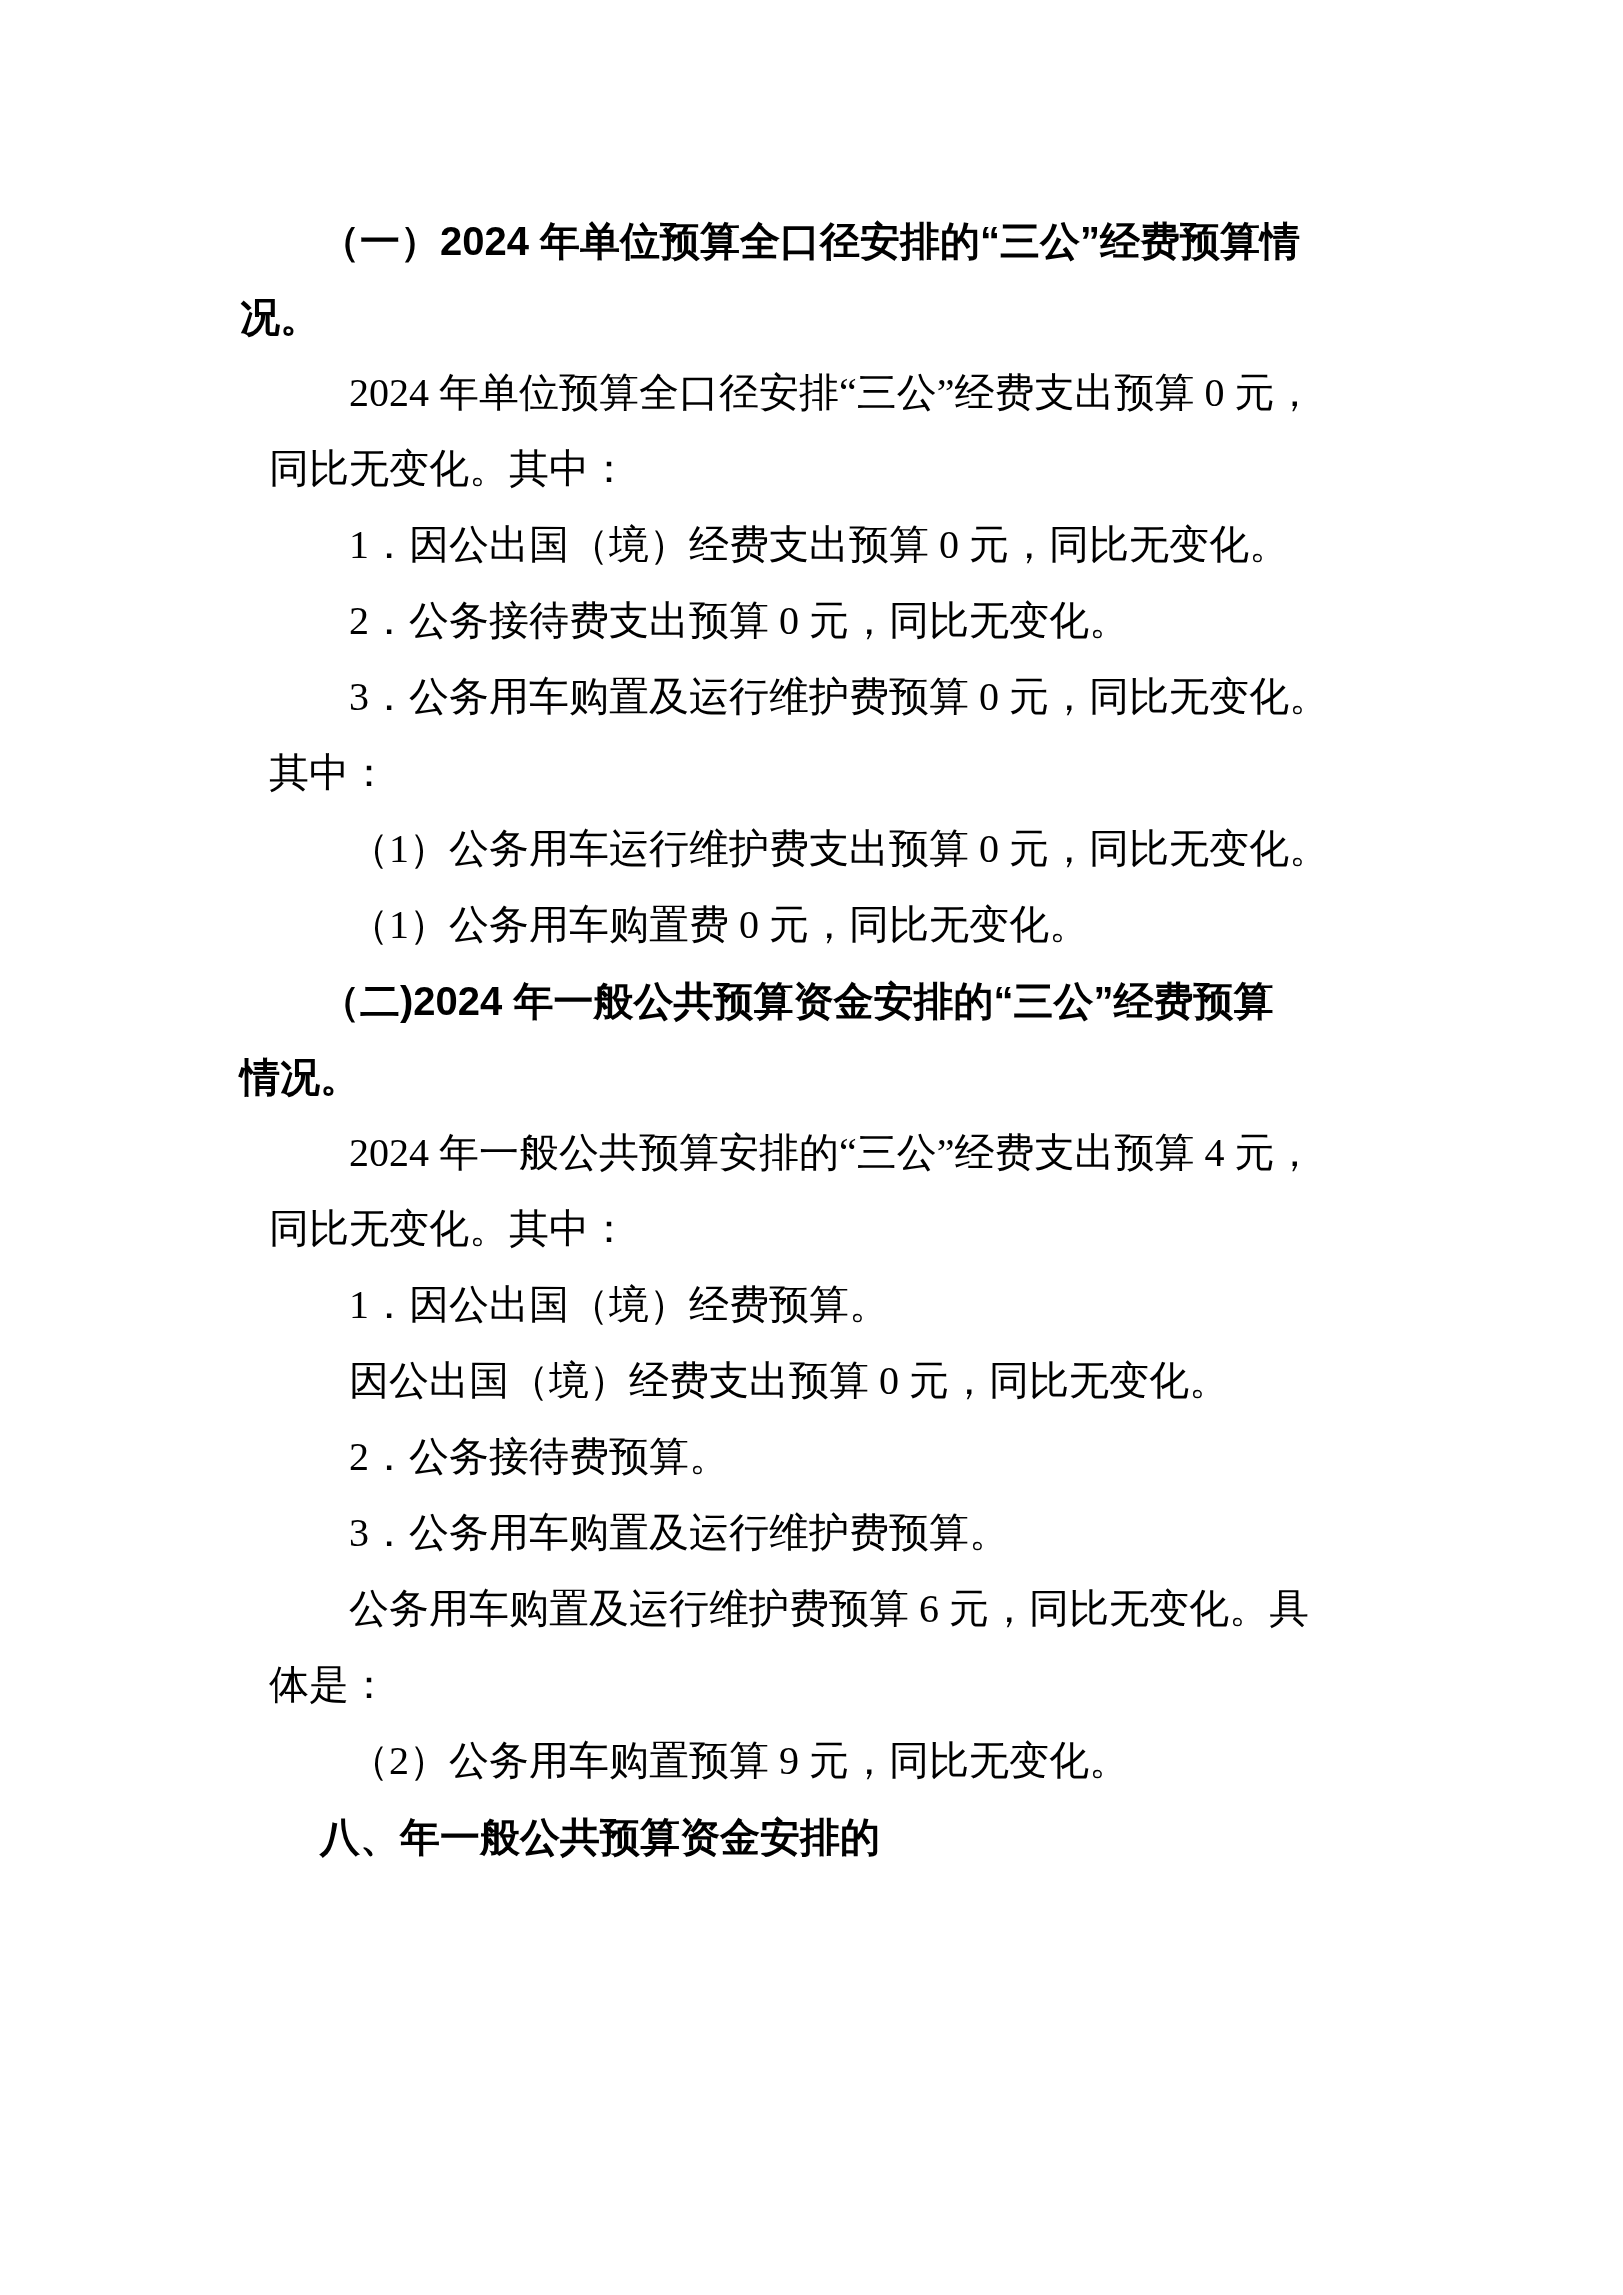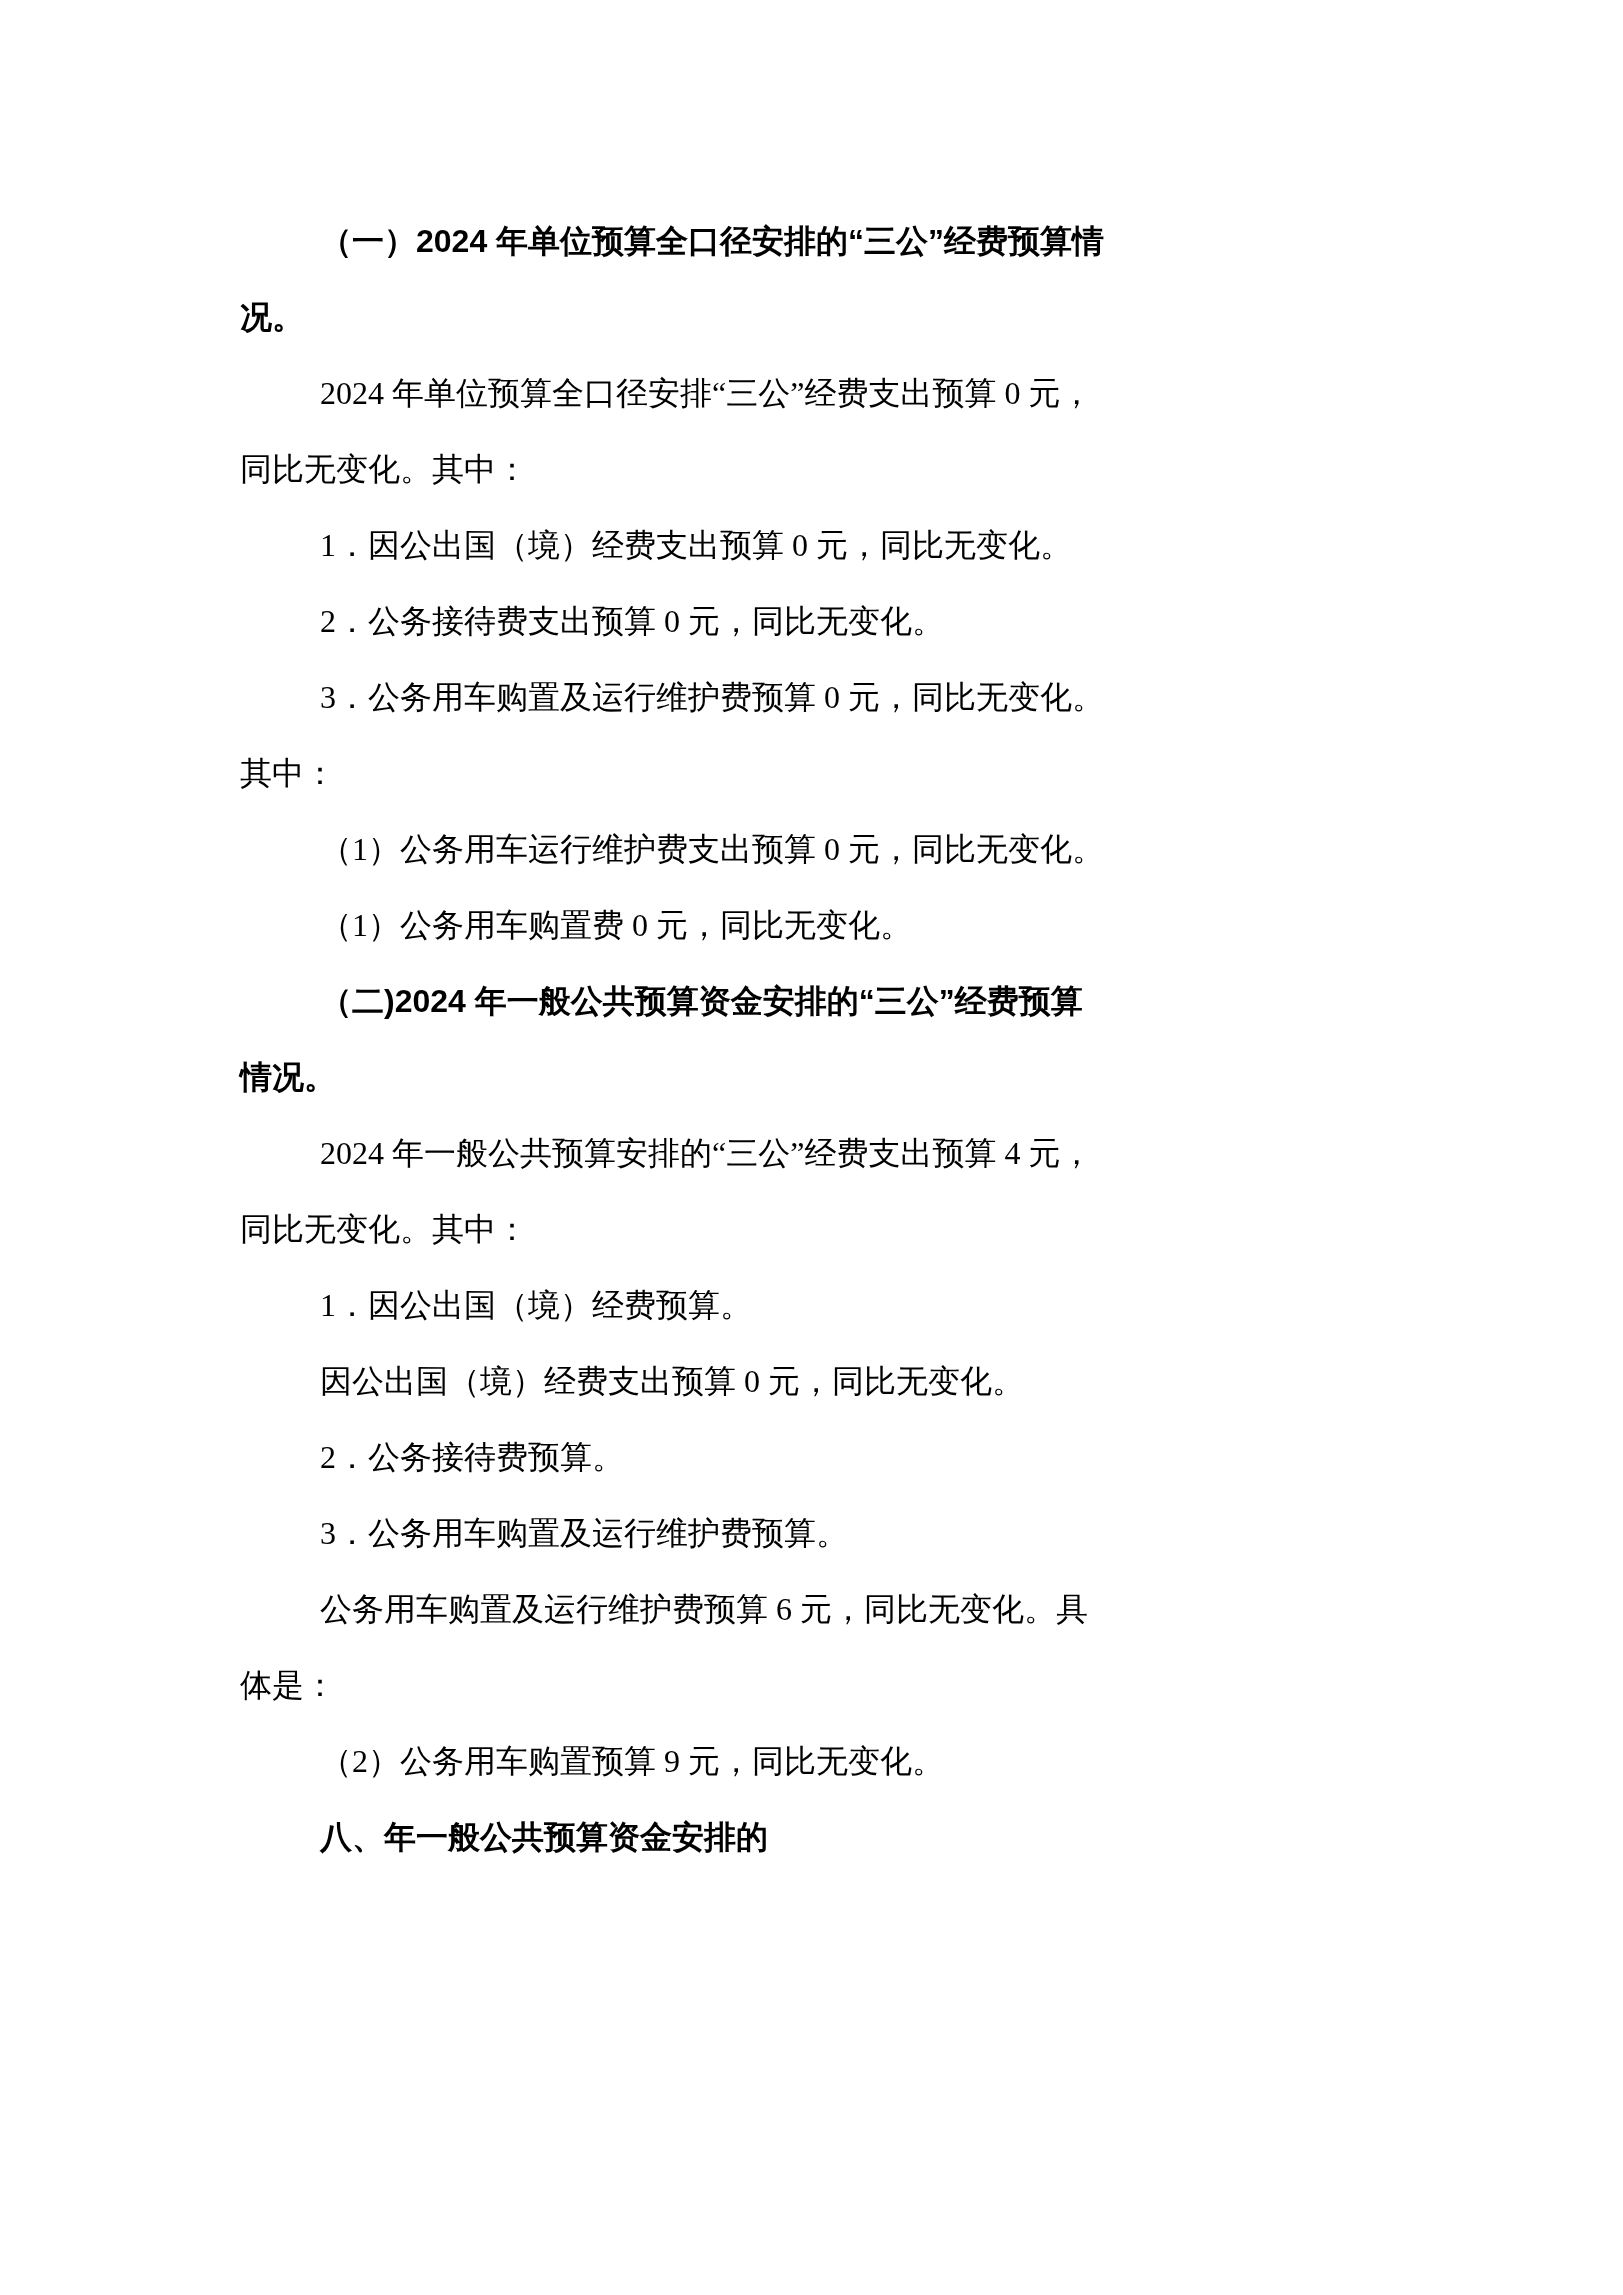--- a/index.html
+++ b/index.html
@@ -13,38 +13,39 @@
     height: 2295px;
     background: #ffffff;
     overflow: hidden;
   }
   .textblock {
     position: absolute;
     left: 240px;
     top: 203px;
     width: 1206px;
     font-family: "Liberation Serif", "DejaVu Serif", serif;
-    font-size: 32px;
+    font-size: 40px;
     line-height: 76px;
     color: #000000;
     letter-spacing: 0px;
   }
   .line {
     height: 76px;
     white-space: pre;
   }
   .line.indent {
     padding-left: 80px;
   }
   .line.heading {
     font-family: "Liberation Sans", "DejaVu Sans", sans-serif;
     font-weight: 700;
   }
   .line.body {
     font-weight: 400;
+    margin-left: 29px;
   }
 </style>
 </head>
 <body>
 
 <div class="page">
   <div class="textblock" id="textblock">
       <div class="line heading indent">（一）2024 年单位预算全口径安排的“三公”经费预算情</div>
       <div class="line heading">况。</div>
       <div class="line body indent">2024 年单位预算全口径安排“三公”经费支出预算 0 元，</div>

